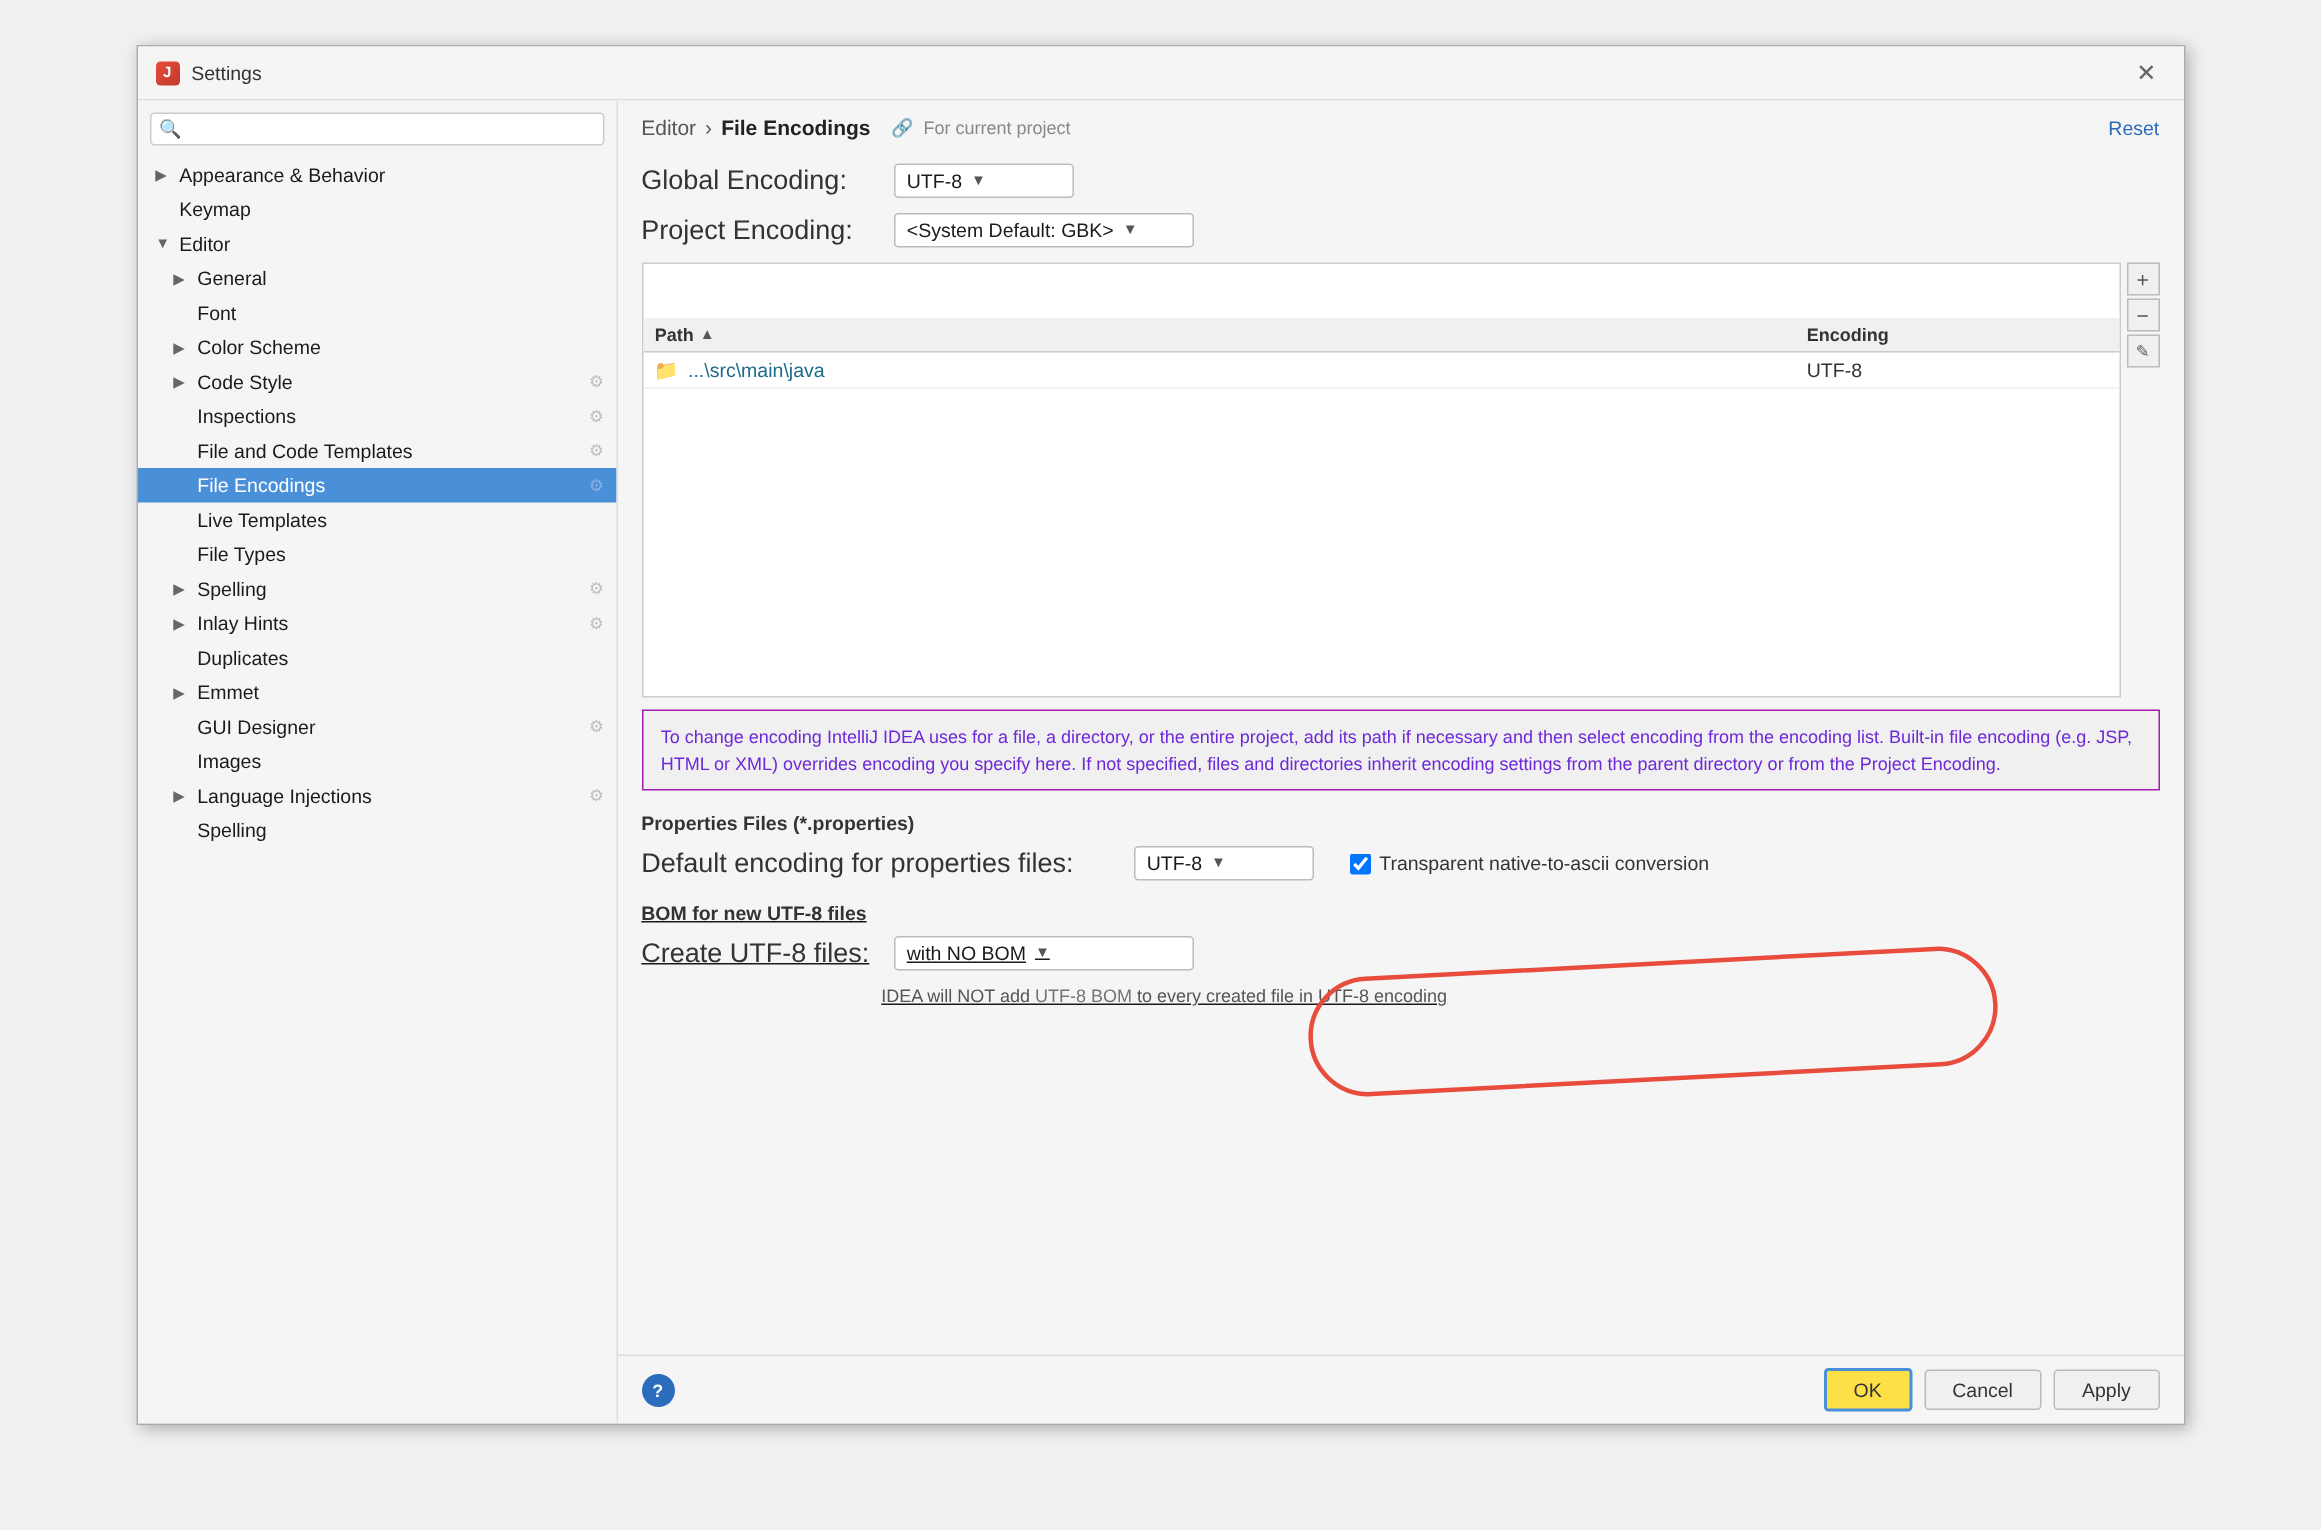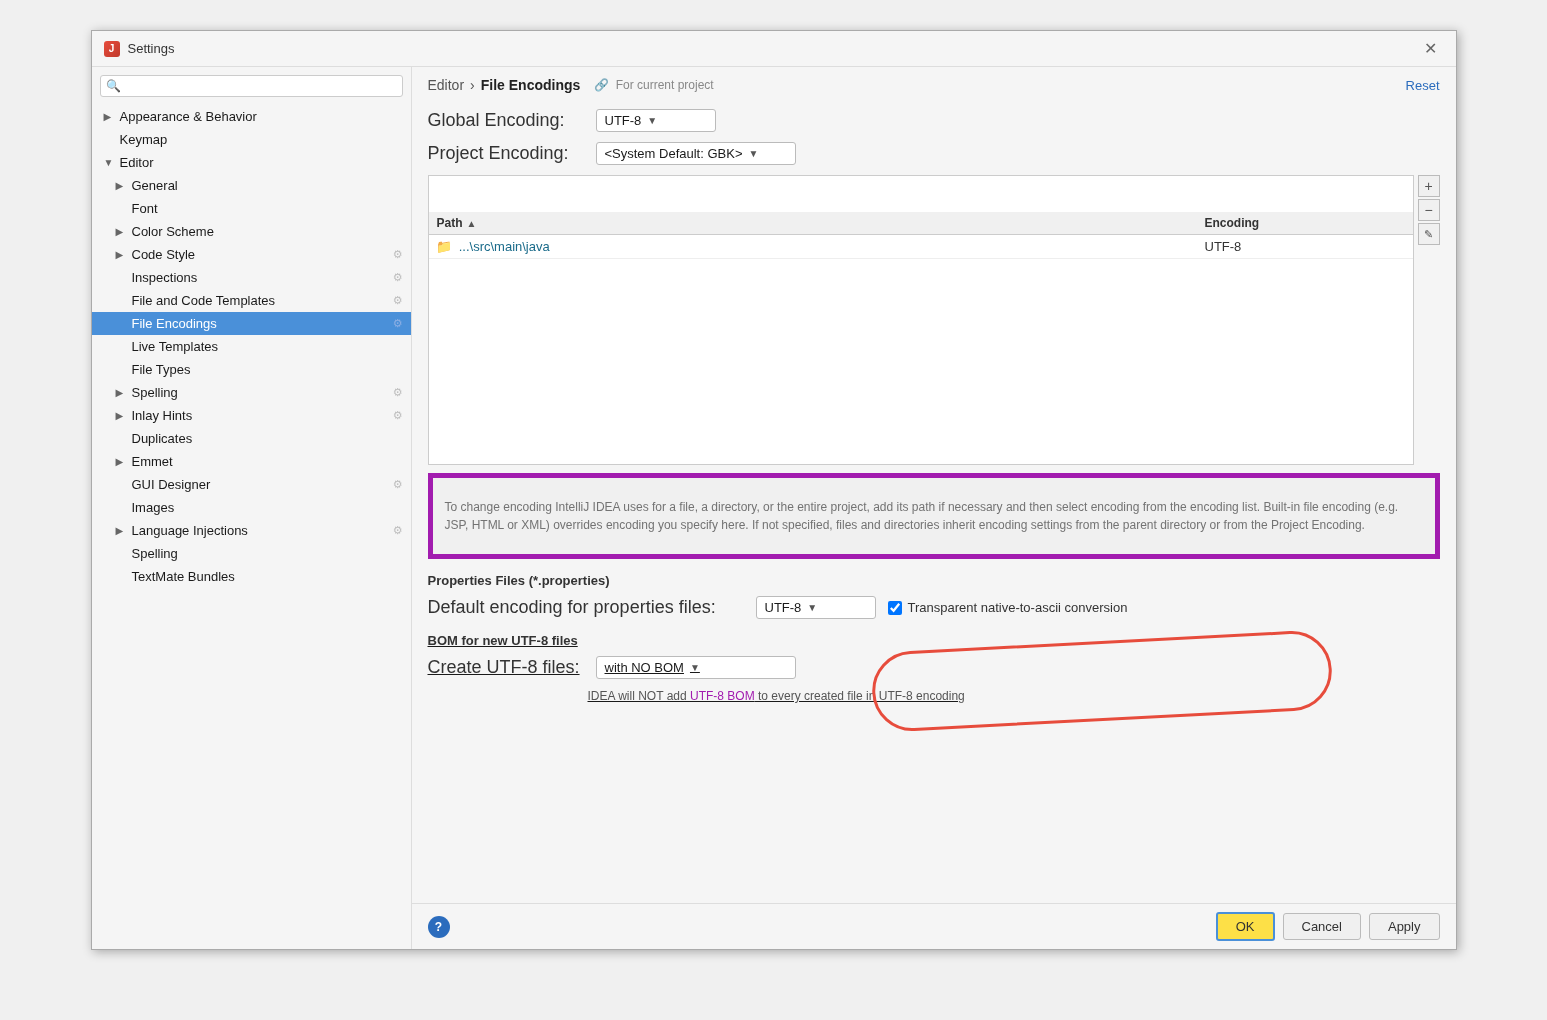--- a/index.html
+++ b/index.html
@@ -266,24 +266,24 @@
       border: 1px solid #bbb;
       cursor: pointer;
       font-size: 14px;
       display: flex;
       align-items: center;
       justify-content: center;
       color: #555;
     }
     .description-box {
       background: #f0f0f0;
-      border: 5px solid #a21caf;
-      padding: 20px 12px;
-      font-size: 12px;
-      color: #737373;
+      border: 1px solid #a21caf;
+      padding: 8px 12px;
+      font-size: 12px;
+      color: #6d28d9;
       line-height: 1.5;
       margin-bottom: 14px;
     }
     .section-title {
       font-size: 13px;
       font-weight: 600;
       color: #333;
       margin-bottom: 8px;
     }
     .checkbox-row {
@@ -302,21 +302,21 @@
       margin-top: 14px;
       text-decoration: underline;
     }
     .bom-note {
       font-size: 12px;
       color: #555;
       margin-top: 6px;
       padding-left: 160px;
     }
     .bom-note .blue-link {
-      color: #a21caf;
+      color: #737373;
     }
     .dropdown-wide {
       min-width: 200px;
     }
     .footer {
       display: flex;
       justify-content: flex-end;
       align-items: center;
       gap: 8px;
       padding: 8px 16px;
@@ -466,24 +466,20 @@
             <span>Images</span>
           </div>
           <div class="nav-item nav-indent-1">
             <span class="arrow">▶</span>
             <span>Language Injections</span>
             <span class="icon-badge" style="font-size: 11px; opacity: 0.5;">⚙</span>
           </div>
           <div class="nav-item nav-indent-1">
             <span class="arrow"></span>
             <span>Spelling</span>
-          </div>
-          <div class="nav-item nav-indent-1">
-            <span class="arrow"></span>
-            <span>TextMate Bundles</span>
           </div>
         </div>
     </div>
 
     <div class="main-panel">
       <div class="panel-header">
         <div class="breadcrumb">
           <span>Editor</span>
           <span class="sep">›</span>
           <span class="current">File Encodings</span>
@@ -541,21 +537,21 @@
 
         <div class="description-box">To change encoding IntelliJ IDEA uses for a file, a directory, or the entire project, add its path if necessary and then select encoding from the encoding list. Built-in file encoding (e.g. JSP, HTML or XML) overrides encoding you specify here. If not specified, files and directories inherit encoding settings from the parent directory or from the Project Encoding.</div>
 
         <div class="section-title">Properties Files (*.properties)</div>
         <div class="form-row" style="position:relative;">
           <span class="form-label" style="min-width:320px;">Default encoding for properties files:</span>
           <div class="dropdown">
             <span>UTF-8</span>
             <span class="dd-arrow">▼</span>
           </div>
-          <div class="checkbox-row" style="margin-left:4px;">
+          <div class="checkbox-row" style="margin-left:16px;">
             <input type="checkbox" checked="" style="">
             <span>Transparent native-to-ascii conversion</span>
           </div>
         </div>
 
         <div class="bom-section">
           <div class="section-title">BOM for new UTF-8 files</div>
           <div class="form-row">
             <span class="form-label" style="min-width:160px;">Create UTF-8 files:</span>
             <div class="dropdown dropdown-wide">

